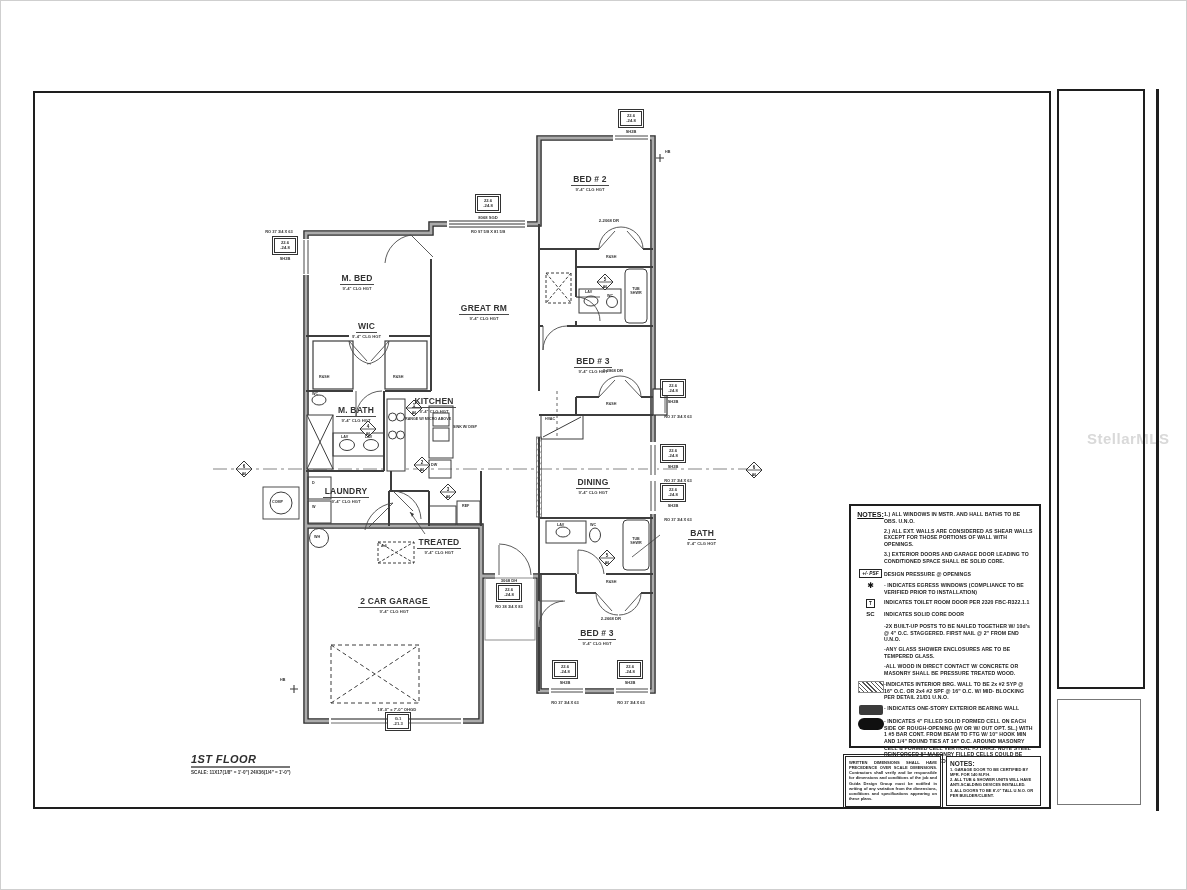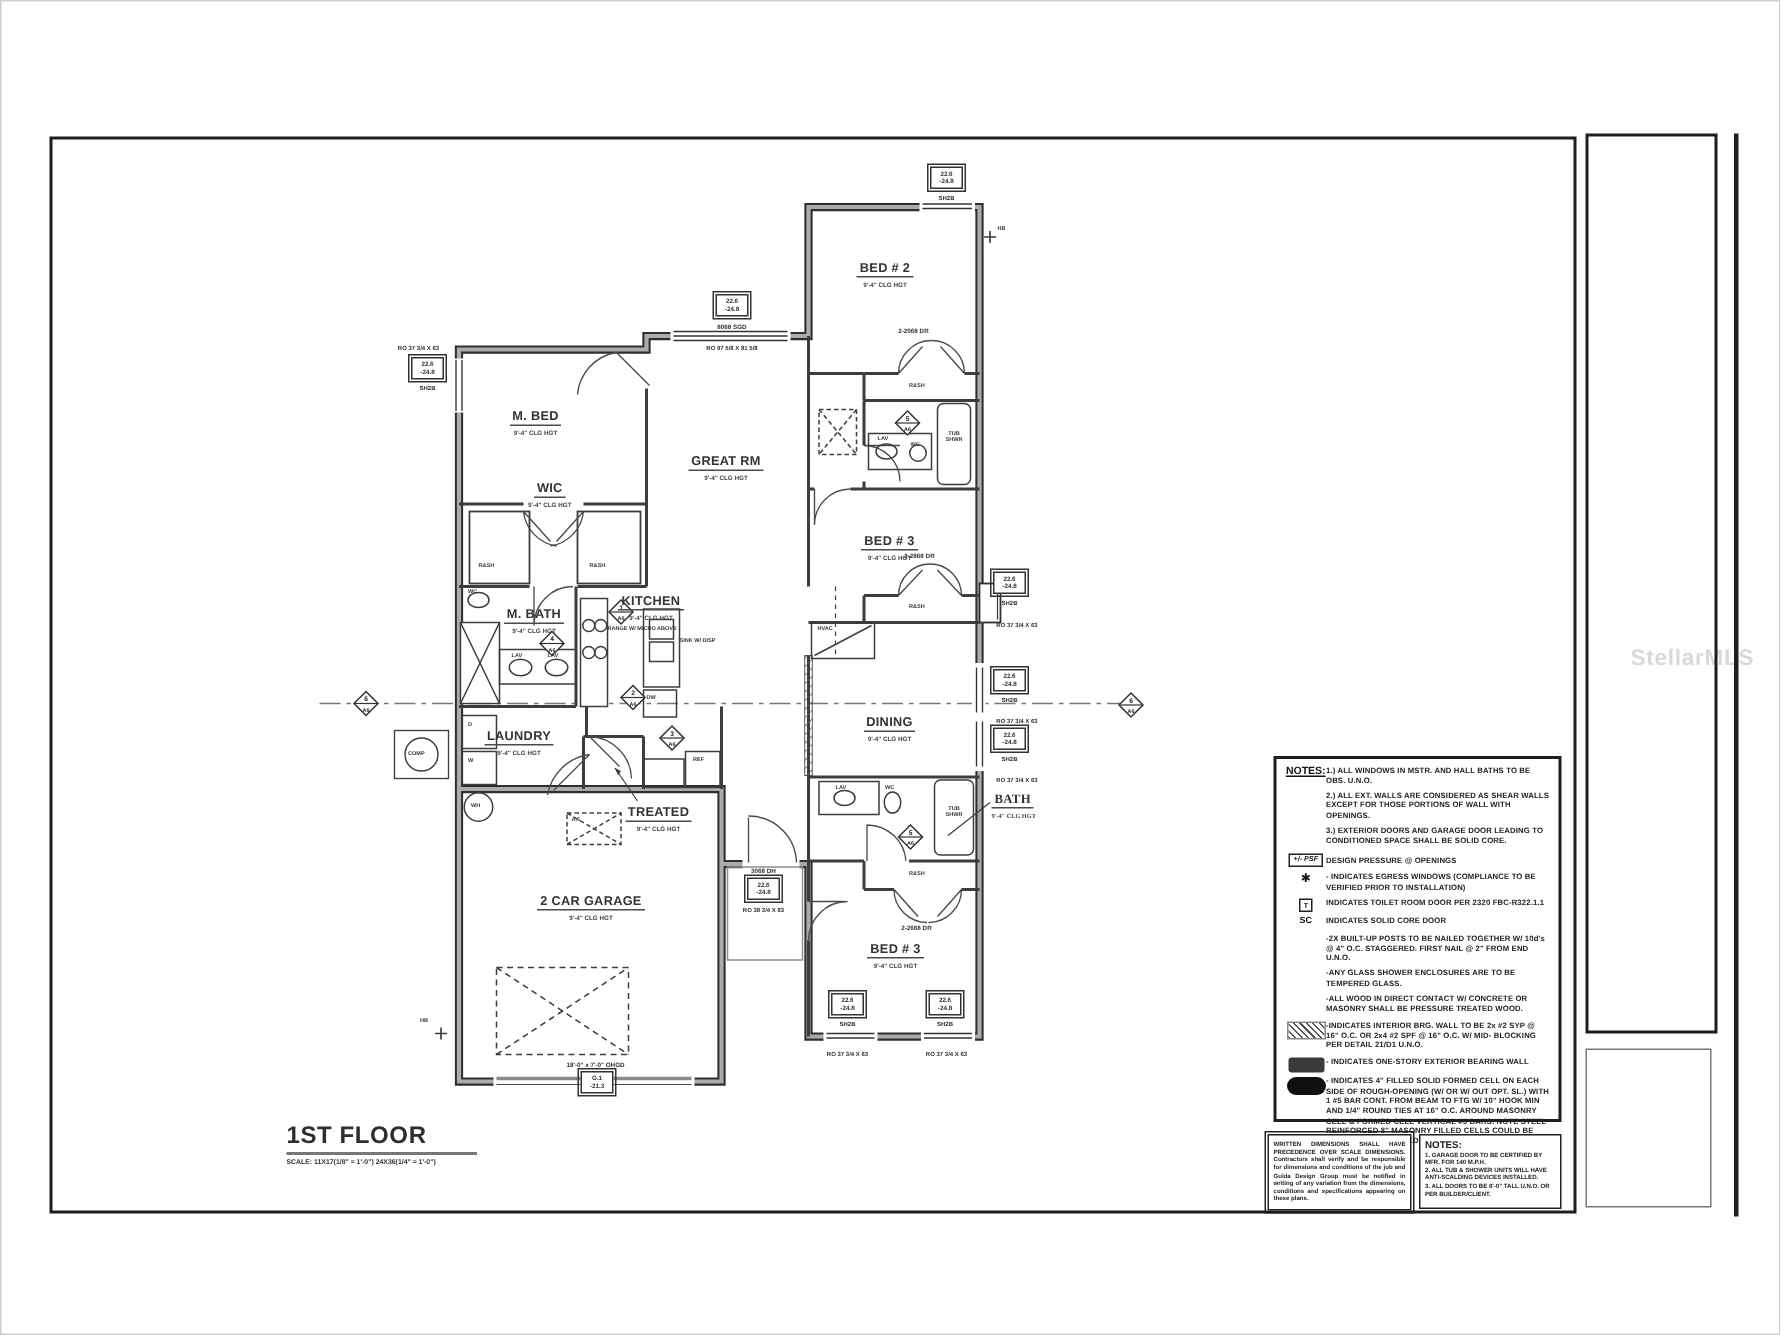--- a/index.html
+++ b/index.html
@@ -13,21 +13,21 @@
   #side-vline{left:1155px;top:88px;width:2.5px;height:722px;background:#1e1e1e;}
   
   #watermark{left:1086px;top:429px;font-size:15px;font-weight:bold;color:#d9d9d9;
              letter-spacing:.5px;text-shadow:.5px .5px 0 #fff;z-index:1;}
   svg.plan{left:0;top:0;z-index:2;}
   
   .room{position:absolute;text-align:center;z-index:3;}
   .rname{display:inline-block;font-size:8.5px;font-weight:bold;color:#333;
          border-bottom:1.4px solid #4a4a4a;padding:0 2px 1px 2px;letter-spacing:.2px;white-space:nowrap;}
   .clg{font-size:4.2px;font-weight:bold;color:#444;margin-top:1px;white-space:nowrap;}
-  .left-align{text-align:left;font-family:Liberation Serif, serif;}
+  .left-align{text-align:right;}
   
   .fx{position:absolute;font-size:3.7px;font-weight:bold;color:#333;z-index:3;white-space:nowrap;text-align:center;}
   .note-sm{position:absolute;font-size:4.2px;font-weight:bold;color:#333;z-index:3;white-space:nowrap;text-align:center;}
   
   .wtag{position:absolute;width:22px;text-align:center;z-index:3;}
   .wtag .box{border:1.1px solid #333;outline:.8px solid #333;outline-offset:1.4px;background:#fff;
              font-size:4.2px;font-weight:bold;line-height:1.25;padding:1px 0;color:#333;}
   .sub{font-size:4px;font-weight:bold;margin-top:3.5px;color:#333;}
   .ro{position:absolute;font-size:4px;font-weight:bold;color:#333;white-space:nowrap;z-index:3;text-align:center;}
   
@@ -41,22 +41,22 @@
   .egress{font-size:8px;color:#111;line-height:.9;}
   .tbox{border:1px solid #222;width:7px;height:7px;font-size:4.6px;font-weight:bold;
         display:flex;align-items:center;justify-content:center;color:#111;}
   .scsym{font-size:6px;font-weight:bold;color:#111;}
   .hatch-swatch{width:24px;height:10px;border:.5px solid #888;
     background:repeating-linear-gradient(45deg,#555 0,#555 1px,transparent 1px,transparent 3px);}
   .dark-swatch{width:24px;height:10px;background:#3b3b3b;border-radius:2px;}
   .black-swatch{width:26px;height:12px;background:#101010;border-radius:6px;}
   
   #floor-title{left:190px;top:748px;z-index:3;}
-  #floor-title .t{display:inline-block;font-size:16px;font-weight:bold;color:#2e2e2e;letter-spacing:.4px;
-                  border-bottom:2.2px solid #777;padding:0 34px 1px 0;}
+  #floor-title .t{display:inline-block;font-size:11px;font-weight:bold;color:#2e2e2e;letter-spacing:.4px;
+                  border-bottom:2.2px solid #777;padding:0 34px 1px 0;font-style:italic;}
   #floor-title .s{font-size:4.6px;font-weight:bold;color:#333;margin-top:2px;}
   
   .bbox{position:absolute;box-sizing:border-box;background:#fff;z-index:3;}
   #disclaimer-box{left:844px;top:755px;width:96px;height:51px;border:1.4px solid #222;
                   outline:.6px solid #222;outline-offset:1.2px;padding:2.5px 3px;
                   font-size:4.05px;line-height:1.3;color:#222;text-align:justify;font-weight:bold;}
   #bottom-notes-box{left:945px;top:755px;width:95px;height:50px;border:1.3px solid #222;
                   padding:2.5px 3px;color:#222;}
   #bottom-notes-box .h{font-size:6.5px;font-weight:bold;}
   #bottom-notes-box .l{font-size:4.05px;line-height:1.3;font-weight:bold;}

